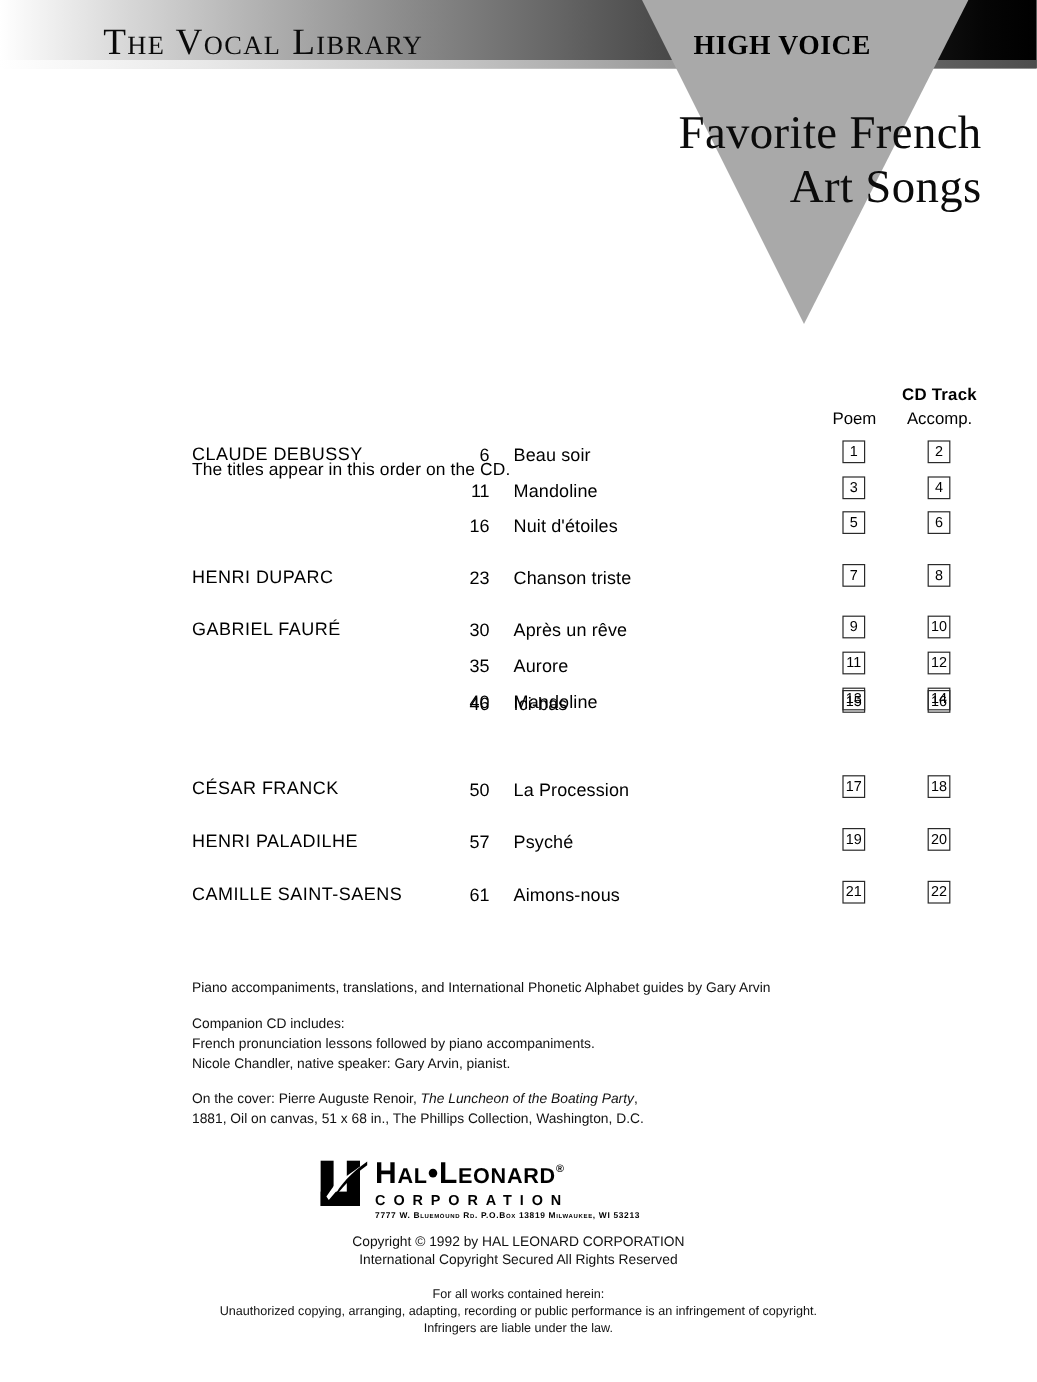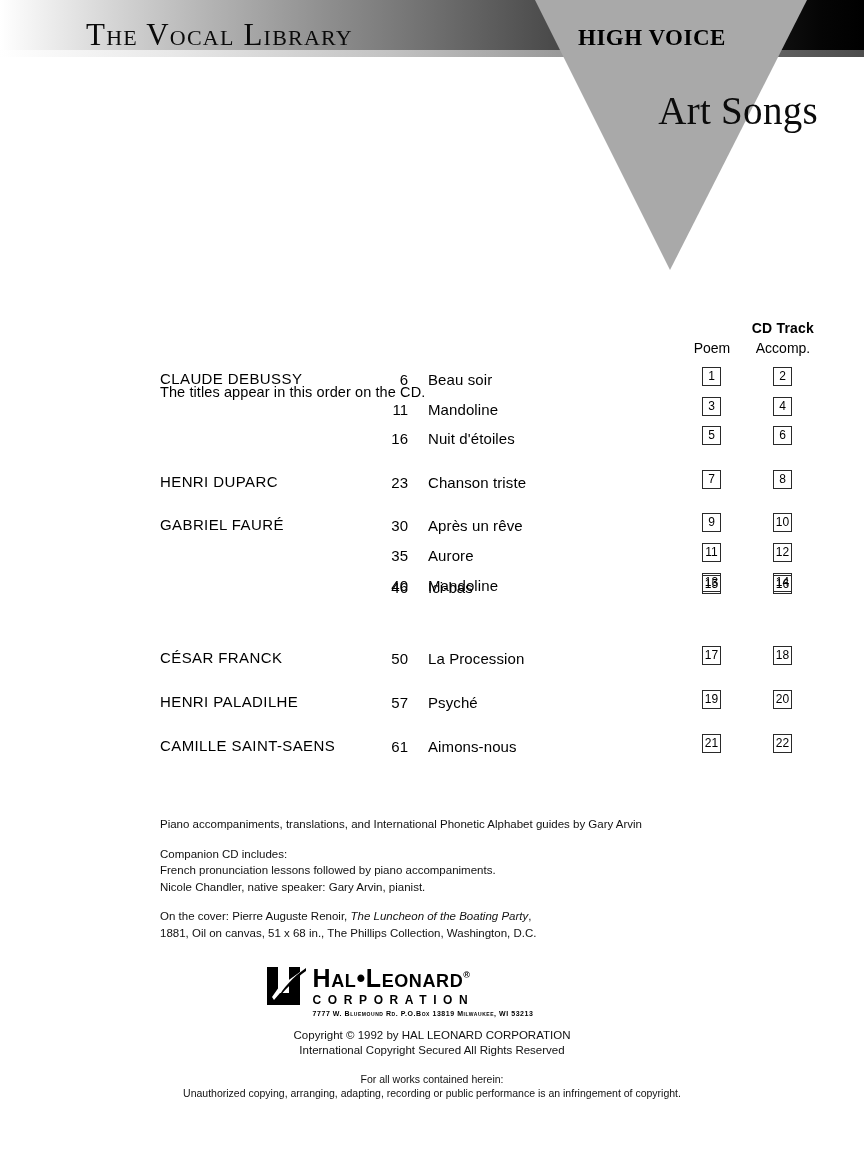--- a/index.html
+++ b/index.html
@@ -261,20 +261,21 @@
 </div>
 
 <svg id="cover-triangle" viewBox="0 0 864 290" preserveAspectRatio="none">
   <polygon points="535,0 807,0 670,270" fill="#a9a9a9"></polygon>
 </svg>
 
 <div id="vocal-library-title">The Vocal Library</div>
 <div id="voice-type">HIGH VOICE</div>
 
 <div id="book-title">
+  <div class="line">Favorite French</div>
   <div class="line">Art Songs</div>
 </div>
 
 <div id="contents">
   <div id="cd-track-header">CD Track</div>
   <div id="col-head-poem">Poem</div>
   <div id="col-head-accomp">Accomp.</div>
   <div id="intro-line">The titles appear in this order on the CD.</div>
   <div id="rows-host">
       <div class="track-row" style="top: 370px;">
@@ -386,14 +387,15 @@
     </div>
   </div>
 </div>
 
 <div id="copyright">
   <div>Copyright © 1992 by HAL LEONARD CORPORATION</div>
   <div>International Copyright Secured    All Rights Reserved</div>
   <div class="block2">
     <div>For all works contained herein:</div>
     <div>Unauthorized copying, arranging, adapting, recording or public performance is an infringement of copyright.</div>
+    <div>Infringers are liable under the law.</div>
   </div>
 </div>
 
 </body></html>

